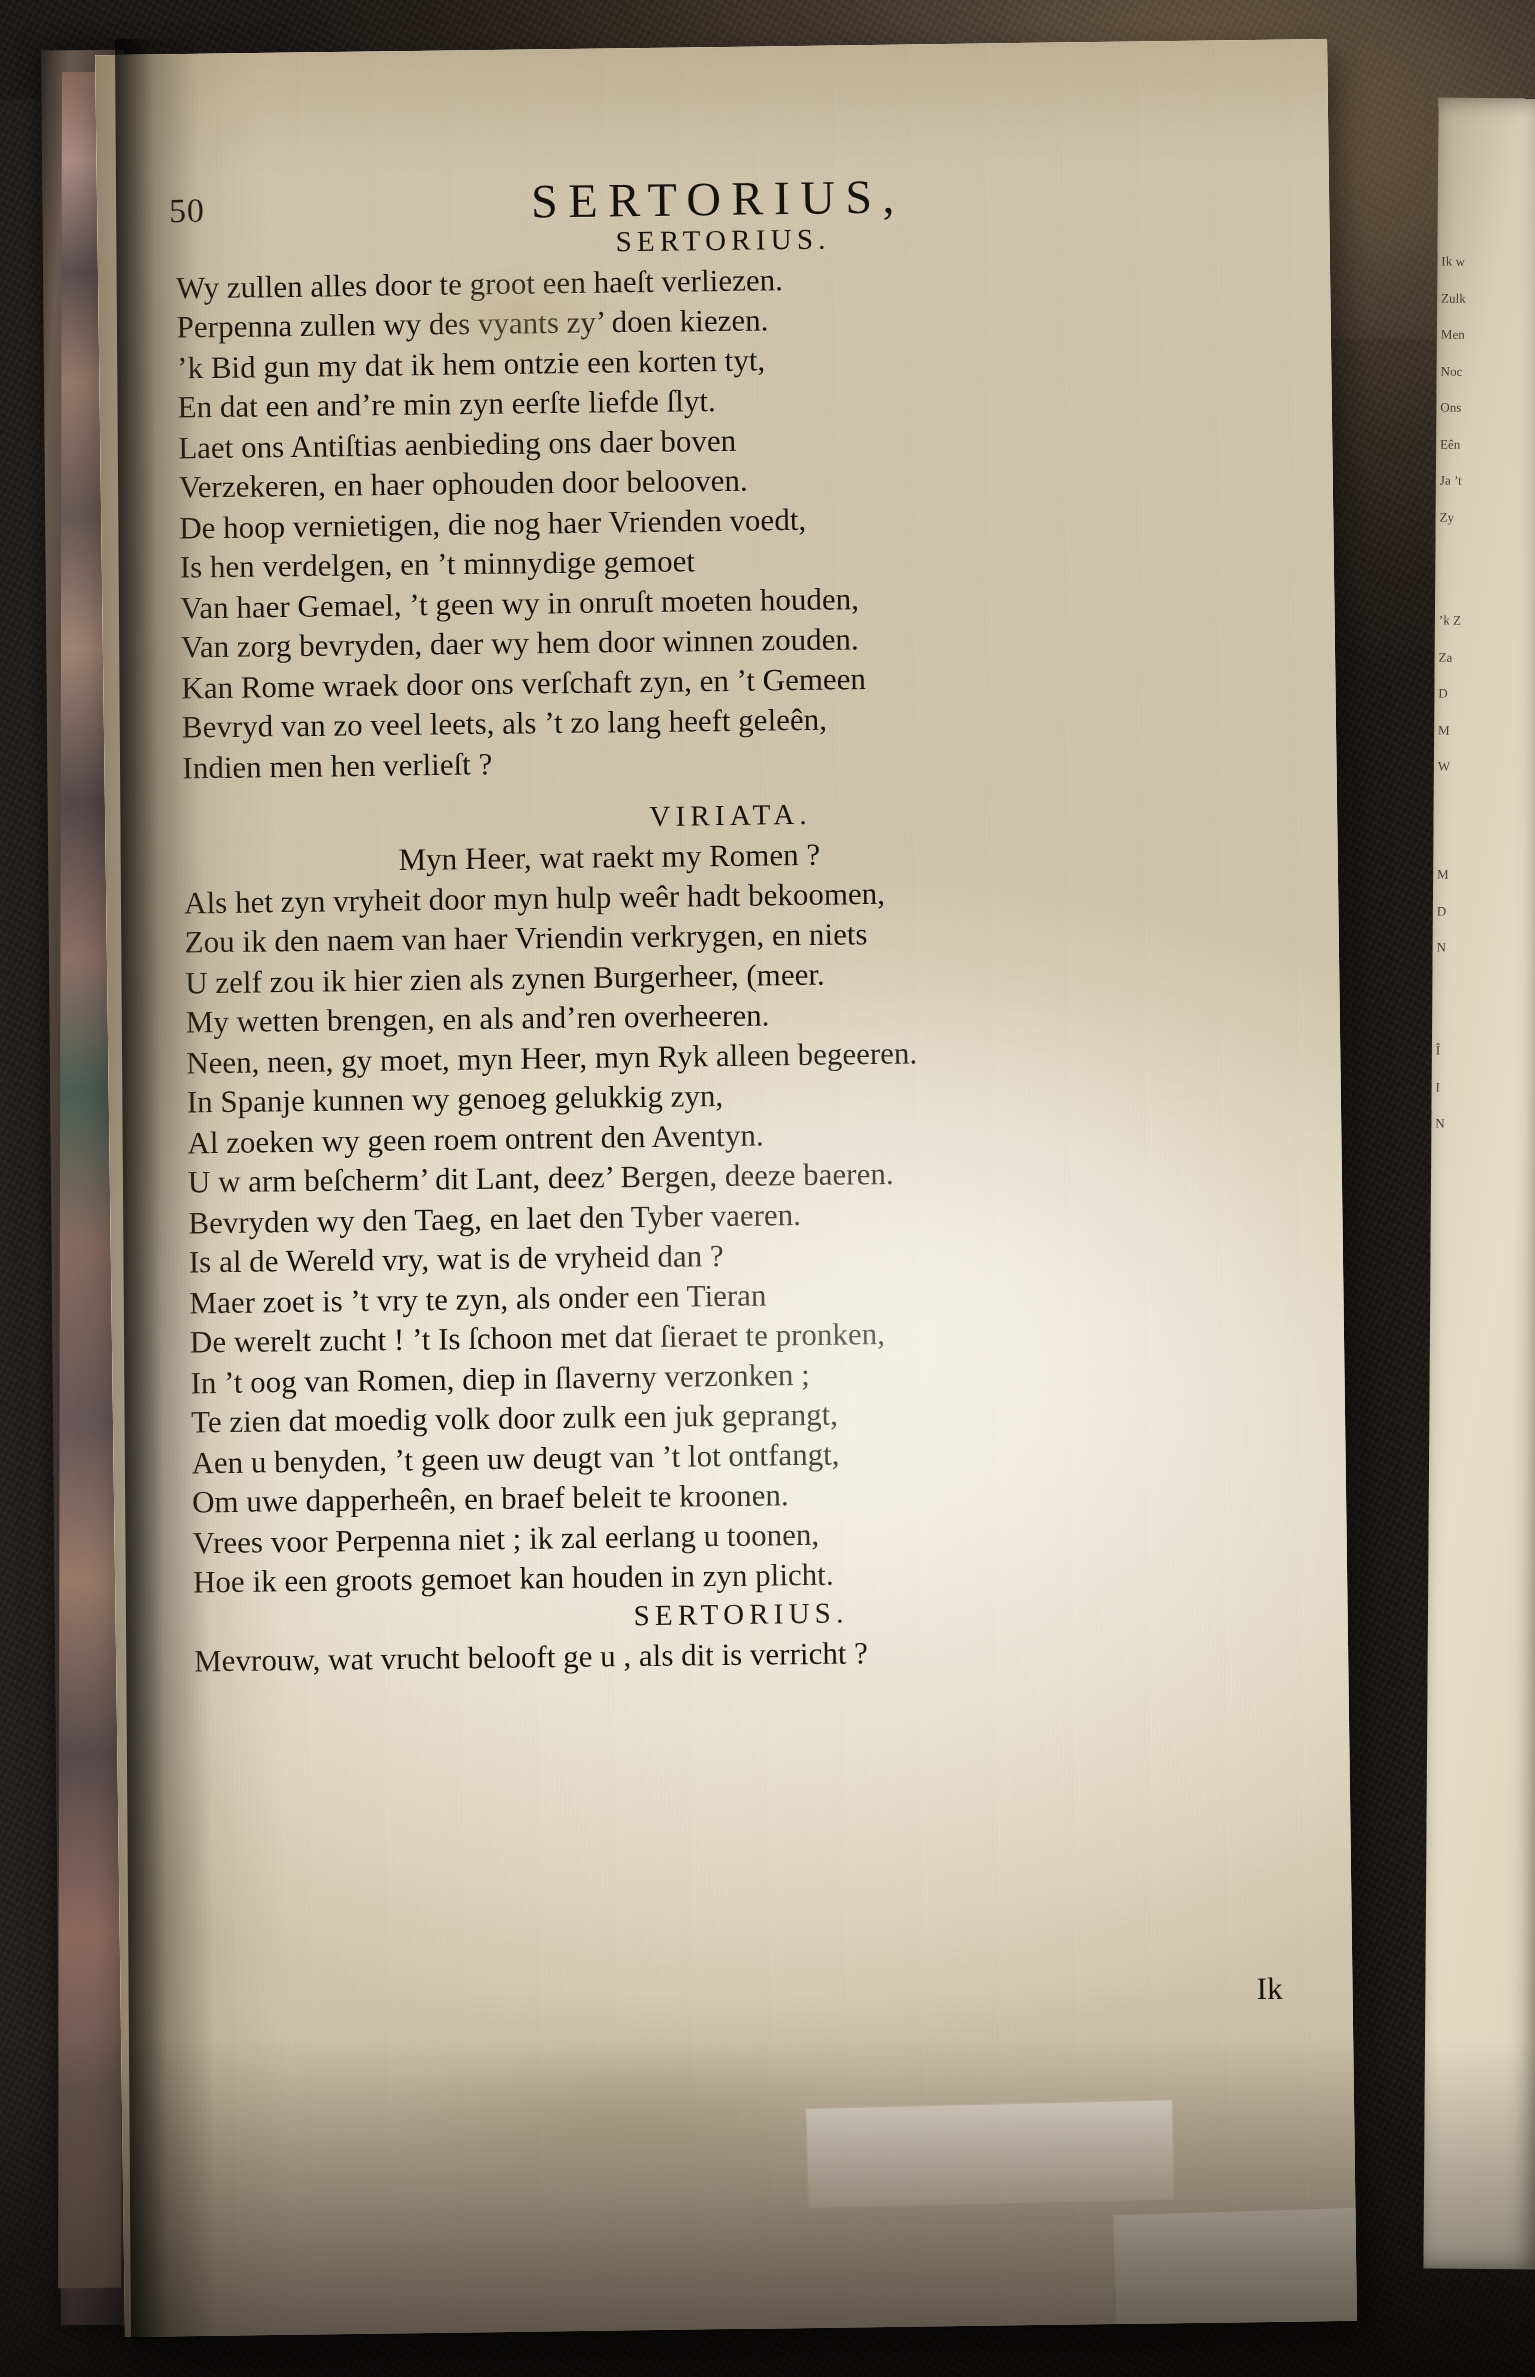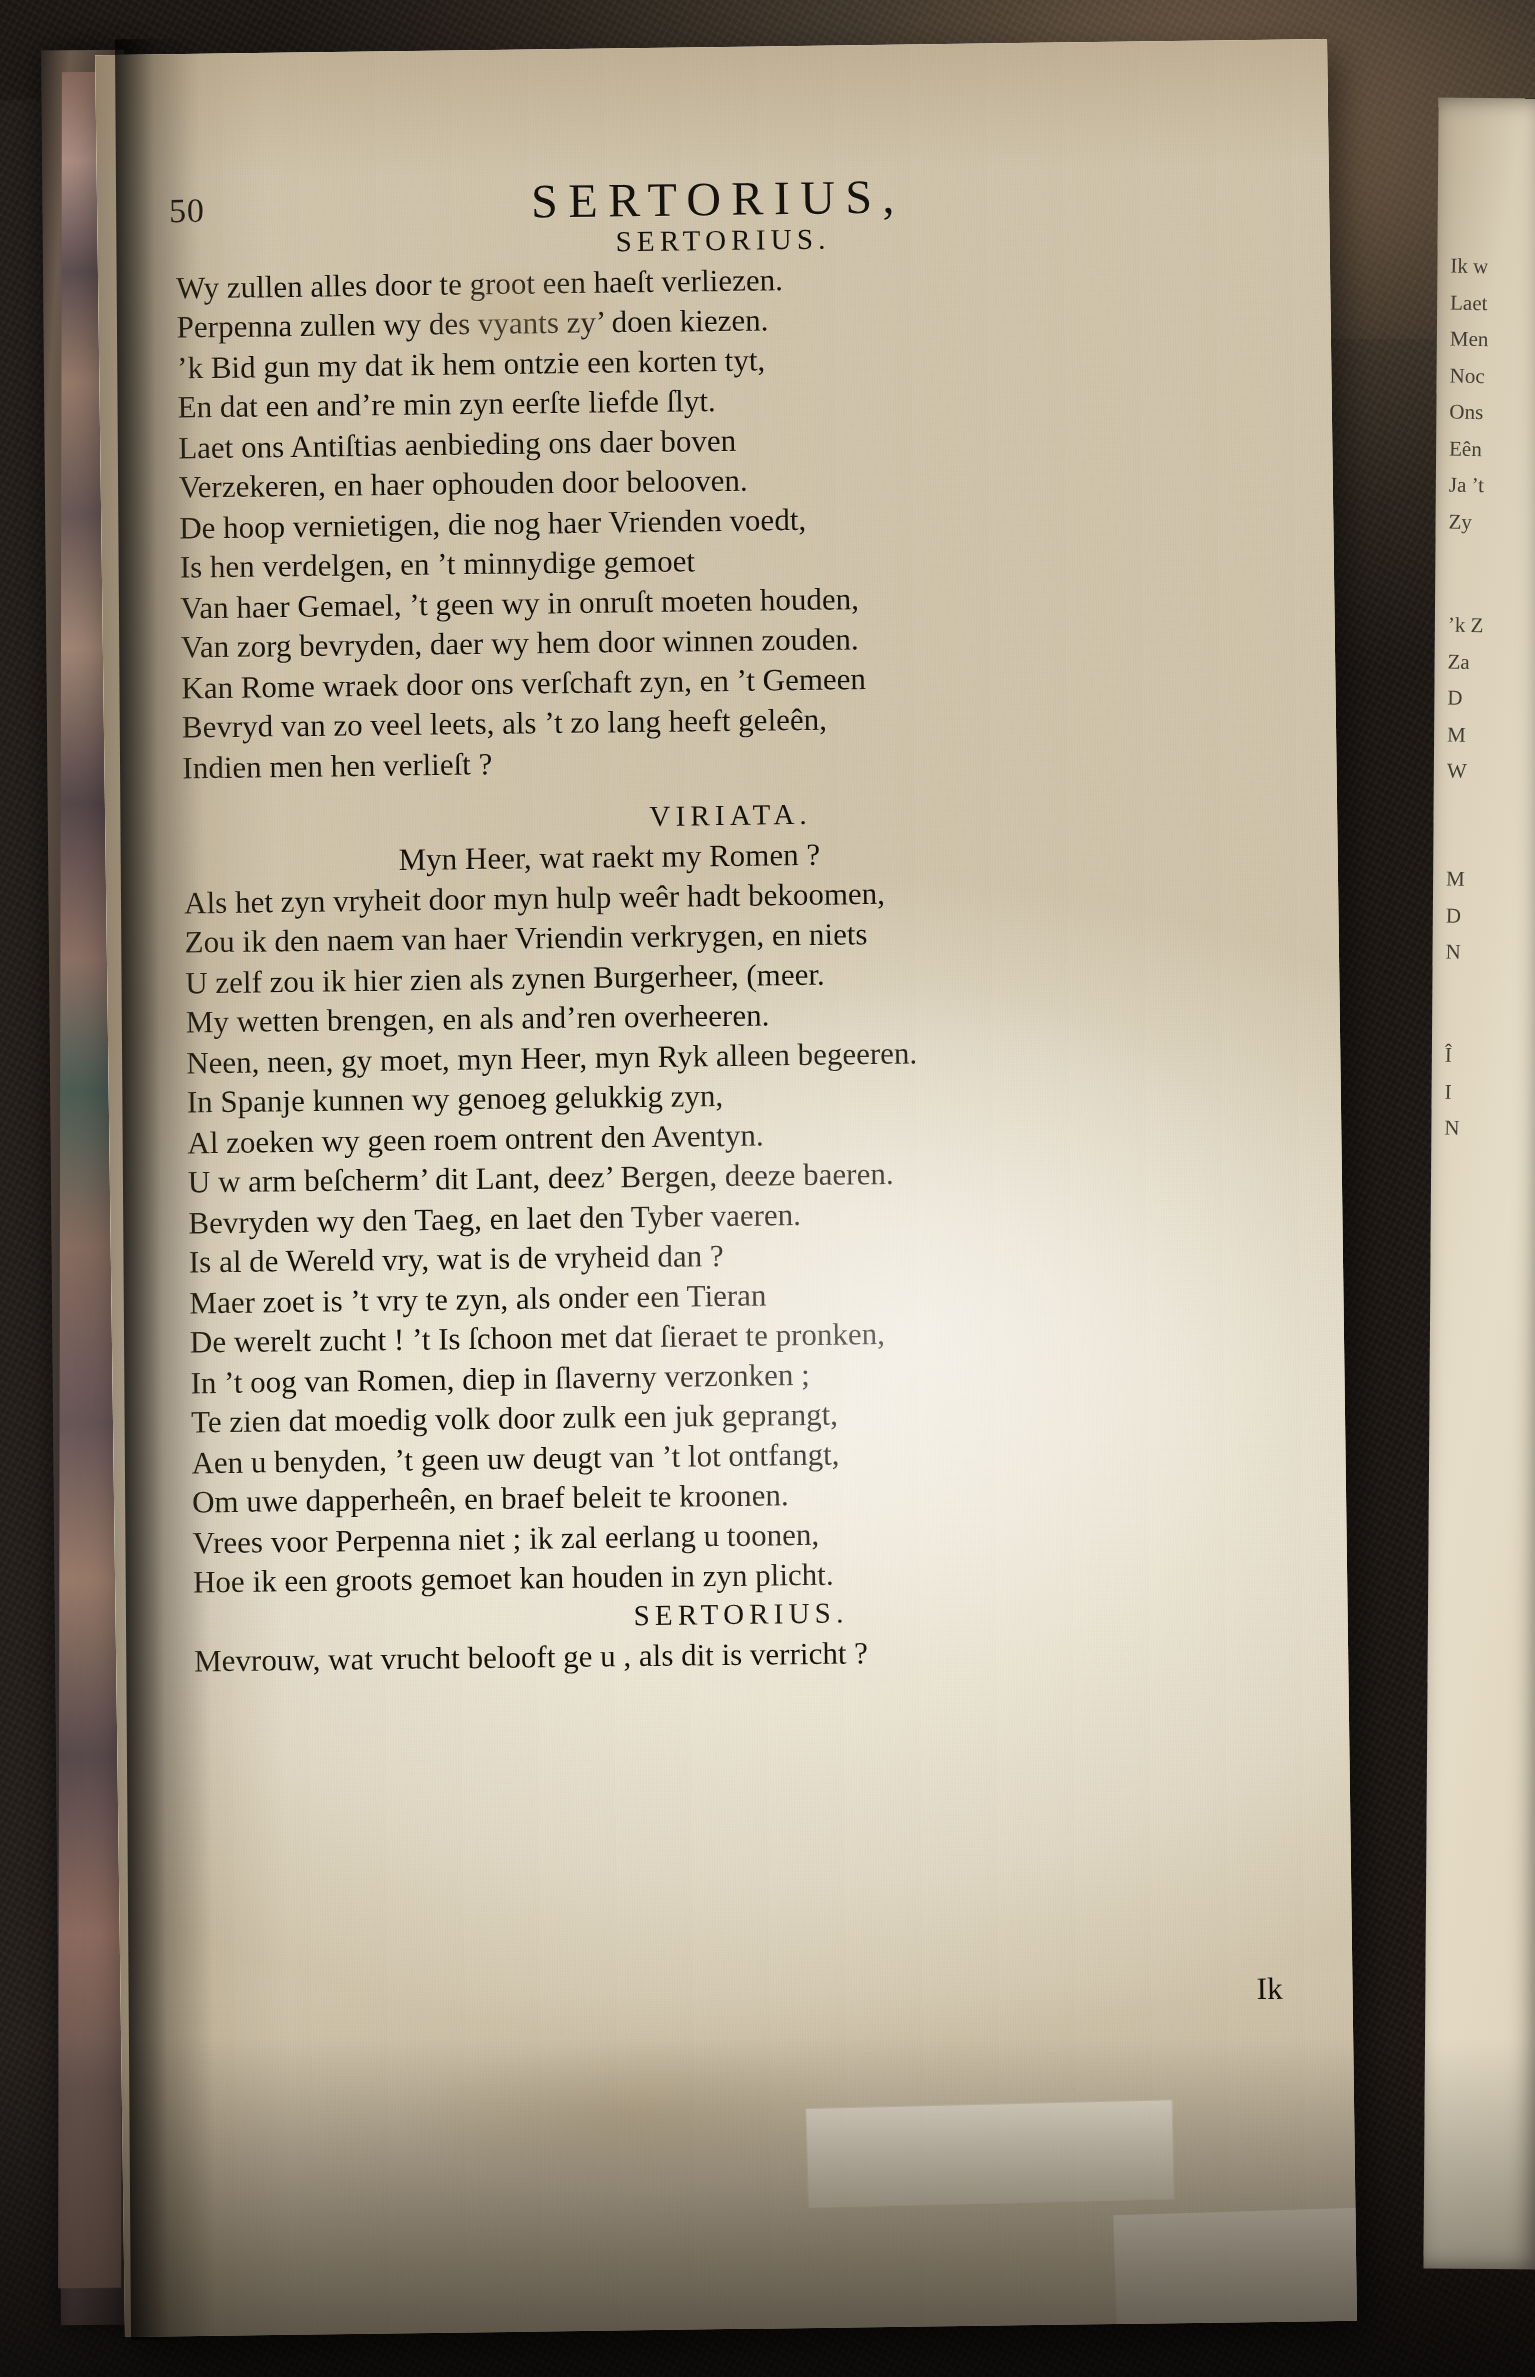--- a/index.html
+++ b/index.html
@@ -57,22 +57,22 @@
     top: 98px;
     width: 114px;
     height: 2171px;
     background: linear-gradient(100deg, #b9ab92 0%, #d8cdb5 18%, #e6ddc8 55%, #ded3bb 100%);
     box-shadow: -7.8px 0 22px rgba(0,0,0,0.5) inset;
     transform: rotate(0.4deg);
     overflow: hidden;
   }
   .right-page .rp-line {
     position: absolute;
-    left: 13px;
-    font-size: 21px;
+    left: 4px;
+    font-size: 13px;
     color: #2a241c;
     font-family: "Liberation Serif", serif;
     white-space: nowrap;
     opacity: 0.85;
     transform: rotate(0.6deg);
   }
 
   
   .spine {
     position: absolute;
@@ -261,21 +261,21 @@
 <body>
 
 <div id="scene">
 
   <div class="cloth"></div>
   <div class="cloth-fold-a"></div>
   <div class="cloth-fold-b"></div>
 
   <div class="right-page">
     <div class="rp-line" style="top:156px">Ik w</div>
-    <div class="rp-line" style="top:193px">Laet</div>
+    <div class="rp-line" style="top:193px">Zulk</div>
     <div class="rp-line" style="top:229px">Men</div>
     <div class="rp-line" style="top:266px">Noc</div>
     <div class="rp-line" style="top:302px">Ons</div>
     <div class="rp-line" style="top:339px">Eên</div>
     <div class="rp-line" style="top:375px">Ja ’t</div>
     <div class="rp-line" style="top:412px">Zy</div>
     <div class="rp-line" style="top:515px">’k Z</div>
     <div class="rp-line" style="top:552px">Za</div>
     <div class="rp-line" style="top:588px">D</div>
     <div class="rp-line" style="top:625px">M</div>

